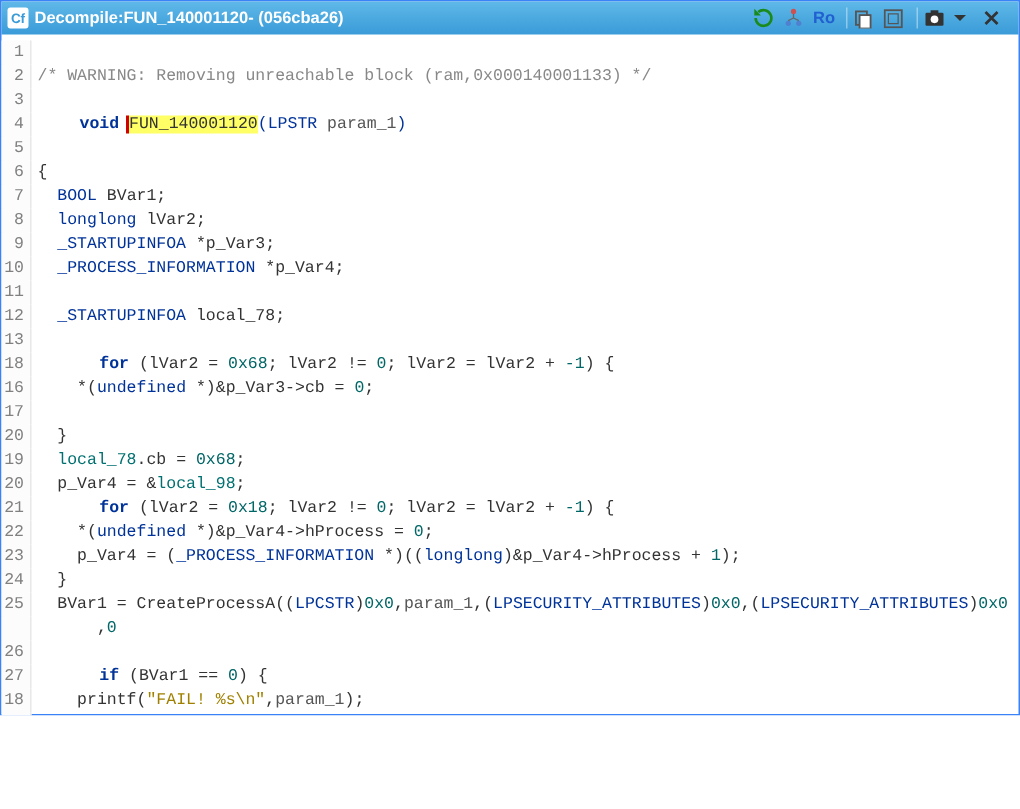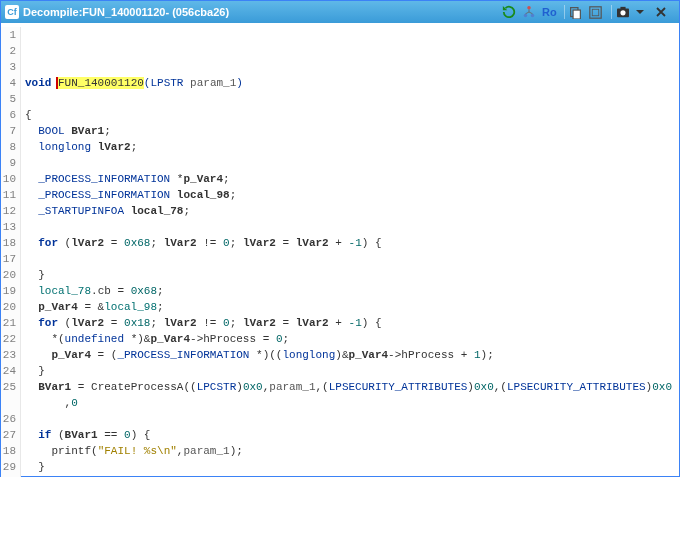--- a/index.html
+++ b/index.html
@@ -78,31 +78,31 @@
     background: #fcfcfc;
     border-right: 1px solid #e8e8e8;
     flex-shrink:0;
     user-select: none;
   }
   .code {
     padding-left: 4px;
     white-space: pre;
     color: #333;
   }
-  .c-keyword { color: #003399; font-weight: bold; }
+  .c-keyword { color: #003399; font-weight: bold; margin-left: 28px; }
   .c-type    { color: #003399; }
   .c-comment { color: #888888; }
   .c-func    { color: #333; }
   .c-hl      { background: #ffff66; }
   .c-cursor  { border-left: 2px solid #d00000; margin-left:-2px;}
   .c-param   { color: #555; }
   .c-num     { color: #006666; }
   .c-global  { color: #007070; }
   .c-string  { color: #a08000; }
-  .c-local   { color: #333; font-weight: bold; }
+  .c-local   { color: #333; }
   .c-ptr     { color: #333; }
 </style>
 </head>
 <body>
 
 <div class="window">
   <div class="titlebar">
     <div class="icon-cf">Cf</div>
     <span class="title-text">Decompile: </span>
     <span class="title-text">FUN_140001120</span>
@@ -158,20 +158,21 @@
     </div>
   </div>
 
   <div class="code-area">
     <div class="code-line">
         <div class="gutter">1</div>
         <div class="code"></div>
       </div>
     <div class="code-line">
         <div class="gutter">2</div>
+        <div class="code"><span class="c-comment">/* WARNING: Removing unreachable block (ram,0x000140001133) */</span></div>
       </div>
     <div class="code-line">
         <div class="gutter">3</div>
         <div class="code"></div>
       </div>
     <div class="code-line">
         <div class="gutter">4</div>
         <div class="code"><span class="c-keyword">void </span><span class="c-cursor"></span><span class="c-func c-hl">FUN_140001120</span><span class="c-type">(</span><span class="c-type">LPSTR</span><span> </span><span class="c-param">param_1</span><span class="c-type">)</span></div>
       </div>
     <div class="code-line">
@@ -185,42 +186,46 @@
     <div class="code-line">
         <div class="gutter">7</div>
         <div class="code">  <span class="c-type">BOOL</span> <span class="c-local">BVar1</span>;</div>
       </div>
     <div class="code-line">
         <div class="gutter">8</div>
         <div class="code">  <span class="c-type">longlong</span> <span class="c-local">lVar2</span>;</div>
       </div>
     <div class="code-line">
         <div class="gutter">9</div>
+        <div class="code">  <span class="c-type">_STARTUPINFOA</span> *<span class="c-local">p_Var3</span>;</div>
       </div>
     <div class="code-line">
         <div class="gutter">10</div>
         <div class="code">  <span class="c-type">_PROCESS_INFORMATION</span> *<span class="c-local">p_Var4</span>;</div>
       </div>
     <div class="code-line">
         <div class="gutter">11</div>
-        <div class="code">  <span class="c-type">_PROCESS_INFORMATION</span> <span class="c-local">local_98</span>;</div>
       </div>
     <div class="code-line">
         <div class="gutter">12</div>
         <div class="code">  <span class="c-type">_STARTUPINFOA</span> <span class="c-local">local_78</span>;</div>
       </div>
     <div class="code-line">
         <div class="gutter">13</div>
         <div class="code">  </div>
       </div>
     <div class="code-line">
         <div class="gutter">18</div>
         <div class="code">  <span class="c-keyword">for</span> (<span class="c-local">lVar2</span> = <span class="c-num">0x68</span>; <span class="c-local">lVar2</span> != <span class="c-num">0</span>; <span class="c-local">lVar2</span> = <span class="c-local">lVar2</span> + <span class="c-num">-1</span>) {</div>
       </div>
     <div class="code-line">
+        <div class="gutter">16</div>
+        <div class="code">    *(<span class="c-type">undefined</span> *)&amp;<span class="c-local">p_Var3</span>-&gt;<span class="c-ptr">cb</span> = <span class="c-num">0</span>;</div>
+      </div>
+    <div class="code-line">
         <div class="gutter">17</div>
       </div>
     <div class="code-line">
         <div class="gutter">20</div>
         <div class="code">  }</div>
       </div>
     <div class="code-line">
         <div class="gutter">19</div>
         <div class="code">  <span class="c-global">local_78</span>.<span class="c-ptr">cb</span> = <span class="c-num">0x68</span>;</div>
       </div>

